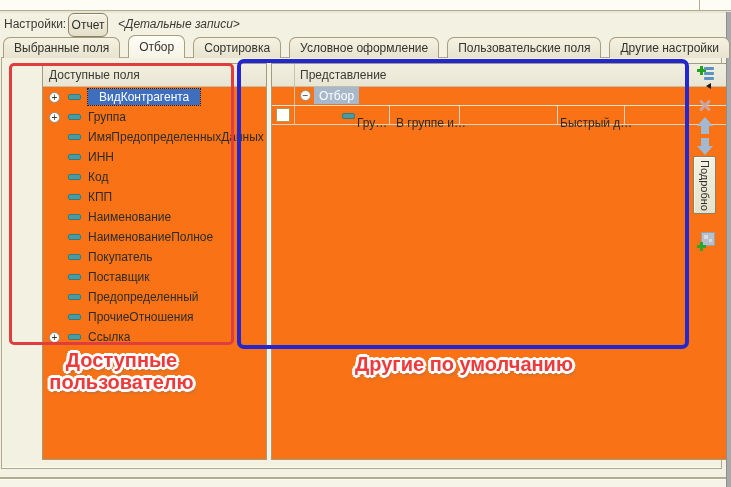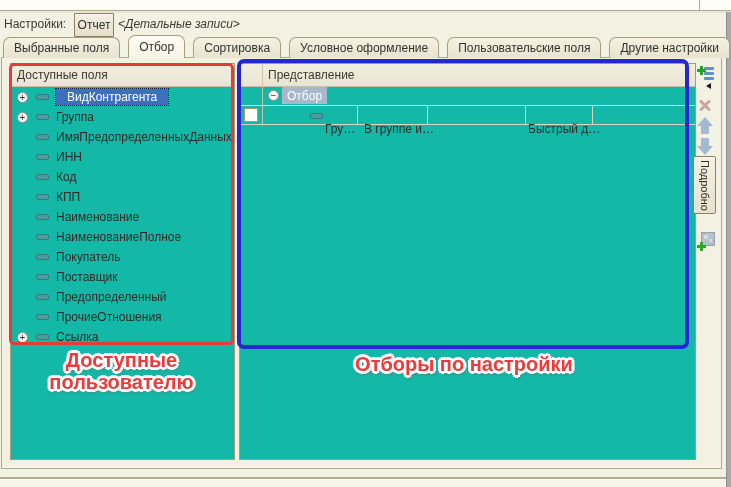--- a/index.html
+++ b/index.html
@@ -7,37 +7,37 @@
   .screen{position:relative;width:731px;height:487px;background:#f3f1e2;overflow:hidden;}
 
   
   .top-strip{position:absolute;left:0;top:0;width:731px;height:10px;background:#fdfdf6;border-bottom:1px solid #b3ab8f;}
   .top-strip .vdiv{position:absolute;right:31px;top:0;width:1px;height:10px;background:#b3ab8f;}
   .top-shadow{position:absolute;left:0;top:11px;width:731px;height:2px;background:#e9e5d4;}
 
   
   .settings-row{position:absolute;left:0;top:13px;width:731px;height:24px;}
   .settings-label{position:absolute;left:4px;top:4px;font-size:12px;color:#3a3a34;text-align:center;}
-  .report-btn{position:absolute;left:74px;top:0;width:38px;height:22px;background:linear-gradient(#f4f1e3,#e3dfca);
-    border:1px solid #8a8164;border-radius:1px;font-size:12px;color:#2f2f2a;display:flex;align-items:center;justify-content:center;
+  .report-btn{position:absolute;left:68px;top:0;width:38px;height:22px;background:linear-gradient(#f4f1e3,#e3dfca);
+    border:1px solid #8a8164;border-radius:6px;font-size:12px;color:#2f2f2a;display:flex;align-items:center;justify-content:center;
     box-shadow:inset 0 1px 0 #fdfcf2;}
   .variant-text{position:absolute;left:118px;top:4px;font-size:12px;color:#3a3a34;font-style:italic;}
 
   
   .tabbar{position:absolute;left:3px;top:37px;height:21px;display:flex;align-items:flex-end;gap:8px;z-index:3;}
   .tab{height:20px;padding:0 10px;display:flex;align-items:center;font-size:12px;color:#33332c;
     background:linear-gradient(#f5f2e2,#e7e3cf);border:1px solid #a79d7f;border-bottom:none;border-radius:7px 7px 0 0;}
   .tab.active{height:22px;background:linear-gradient(#fefdf6,#f6f4e6);position:relative;z-index:4;}
 
   
   .group-frame{position:absolute;left:1px;top:57px;width:719px;height:410px;border:1px solid #b0a88c;background:#f3f1e2;
     box-shadow:inset 0 -1px 0 #fdfcf2;}
 
   
-  .panel{position:absolute;background:#14b8a6;border:1px solid #a39b7e;}
+  .panel{position:absolute;background:#f97316;border:1px solid #a39b7e;margin-left:32px;}
   .left-panel{left:10px;top:63px;width:223px;height:395px;}
   .right-panel{left:239px;top:63px;width:455px;height:395px;}
   .panel-header{height:22px;background:linear-gradient(#f2efe0,#e9e5d3);border-bottom:1px solid #c6bfa6;
     font-size:12px;color:#3a3a30;display:flex;align-items:center;padding-left:6px;}
 
   
   .tree{position:relative;}
   .trow{height:20px;display:flex;align-items:center;padding-left:6px;font-size:12px;color:#2c2c26;}
   .expander{width:11px;height:11px;border:1px solid #8f8f8f;border-radius:50%;background:#fbfbf6;
     display:flex;align-items:center;justify-content:center;font-size:10px;line-height:9px;color:#333;box-sizing:border-box;flex:0 0 11px;}
@@ -51,21 +51,21 @@
   .rp-header{position:absolute;left:0;top:0;width:100%;height:22px;background:linear-gradient(#f2efe0,#e9e5d3);
     border-bottom:1px solid #c6bfa6;}
   .rp-header .htext{position:absolute;left:28px;top:4px;font-size:12px;color:#3a3a30;}
   .group-row{position:absolute;left:0;top:23px;width:100%;height:18px;border-bottom:1px solid #e6e2d2;}
   .group-row .expander{position:absolute;left:28px;top:3px;}
   .group-sel{position:absolute;left:42px;top:0;height:17px;background:#a7b8ca;color:#fff;font-size:12px;
     display:flex;align-items:center;padding:0 5px;}
   .item-row{position:absolute;left:0;top:42px;width:100%;height:18px;border-bottom:1px solid #d9d5c5;font-size:12px;color:#2c2c26;}
   .checkbox{position:absolute;left:4px;top:2px;width:12px;height:12px;border:1px solid #a89b5e;background:#fffef8;border-radius:1px;}
   .item-row .dash-icon{position:absolute;left:70px;top:7px;margin:0;}
-  .cell-text{position:absolute;top:16px;white-space:nowrap;}
+  .cell-text{position:absolute;top:10px;white-space:nowrap;}
   .grid-l{position:absolute;top:0;width:1px;height:18px;background:#d9d5c5;}
 
   
   .toolbar{position:absolute;left:693px;top:63px;width:28px;height:395px;}
   .icon-add{position:absolute;left:4px;top:2px;width:17px;height:15px;}
   .icon-add .plus-h{position:absolute;left:0;top:4px;width:9px;height:3px;background:#21a321;}
   .icon-add .plus-v{position:absolute;left:3px;top:1px;width:3px;height:9px;background:#21a321;}
   .icon-add .bar{position:absolute;left:7px;width:10px;height:3px;background:#5a93c4;border-radius:1px;}
   .icon-add .b1{top:2px;} .icon-add .b2{top:7px;} .icon-add .b3{top:12px;}
   .menu-arrow{position:absolute;left:13px;top:20px;width:0;height:0;border-top:3px solid transparent;
@@ -256,15 +256,15 @@
   <div class="bottom-groove"></div>
   <div class="bottom-strip"></div>
   <div class="right-gray"></div>
 
   <div class="ann-rect ann-red"></div>
   <div class="ann-rect ann-blue"></div>
   <div class="ann-text ann-left">
     <div>Доступные</div>
     <div>пользователю</div>
   </div>
-  <div class="ann-text ann-right">Отборы по настройки</div>
+  <div class="ann-text ann-right">Другие по умолчанию</div>
 
 </div>
 
 </body></html>

